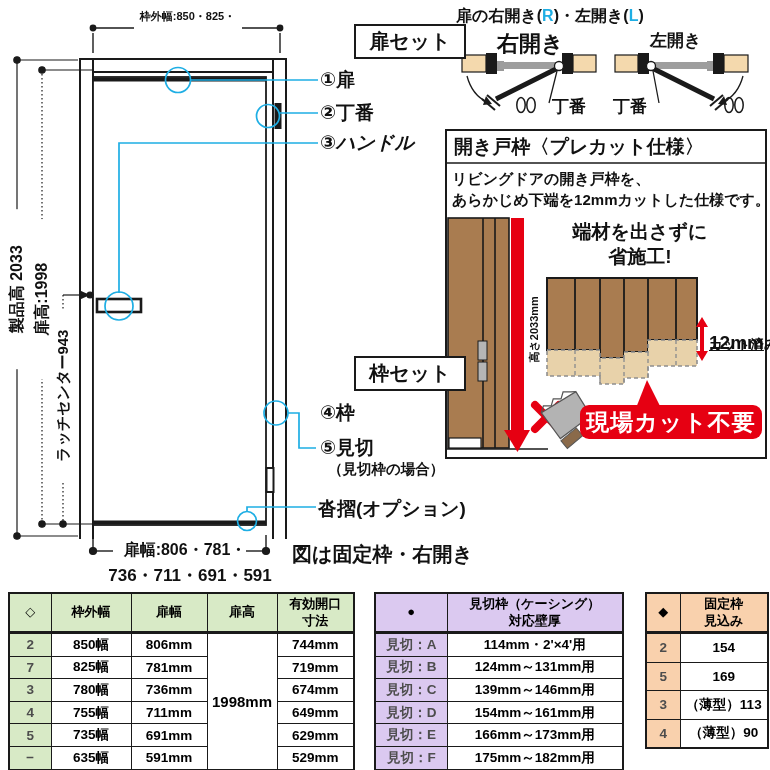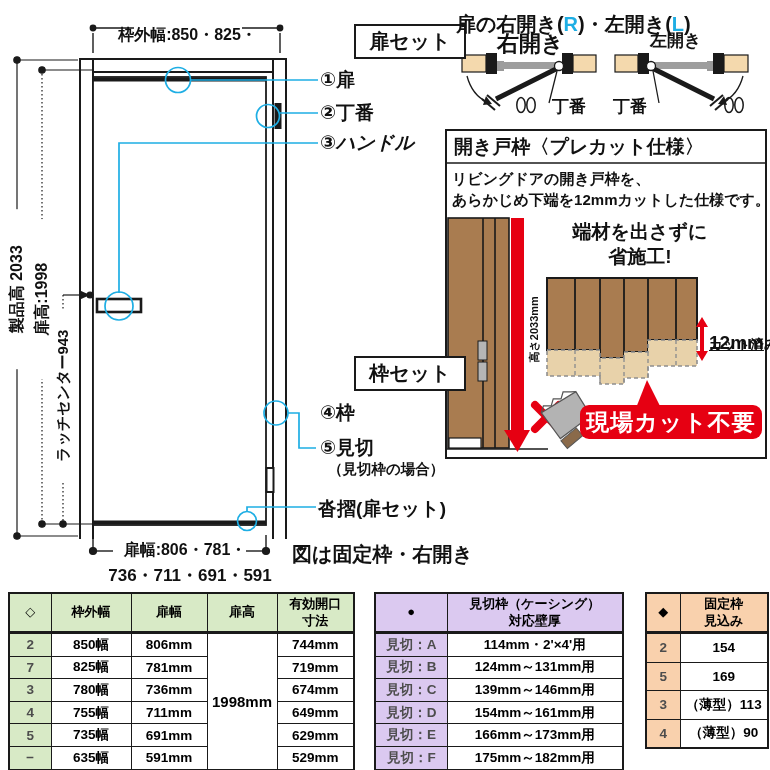--- a/index.html
+++ b/index.html
@@ -182,43 +182,43 @@
     </g>
     <g transform="rotate(-40 567 420)">
       <rect x="549" y="432" width="20" height="10" fill="#8a6a4a" stroke="#555" stroke-width="1"></rect>
       <polygon points="552,398 592,404 588,432 550,430" fill="#b3b3b3" stroke="#555" stroke-width="1.2"></polygon>
       <path d="M552,398 l6,-4 6,5 6,-4 6,5 6,-4 6,5 4,3" fill="none" stroke="#555" stroke-width="1.2"></path>
     </g>
     <polygon points="636,408 661,408 647,380" fill="#e60012"></polygon>
   </g>
 </svg>
 
-<div class="t ctr" style="left:95px;top:26px;width:185px;font-size:16px;">枠外幅:850・825・</div>
+<div class="t ctr" style="left:95px;top:10px;width:185px;font-size:11px;">枠外幅:850・825・</div>
 <div class="t rot" style="left:-63px;top:280px;width:160px;font-size:16px;">製品高 2033</div>
 <div class="t rot" style="left:-38px;top:290px;width:160px;font-size:16px;">扉高:1998</div>
 <div class="t rot" style="left:-23px;top:387px;width:172px;font-size:15px;">ラッチセンター943</div>
 <div class="t ctr" style="left:95px;top:541px;width:180px;font-size:16px;">扉幅:806・781・</div>
 <div class="t ctr" style="left:95px;top:566px;width:190px;font-size:17px;">736・711・691・591</div>
 
 <div class="box" style="left:318px;top:24px;width:108px;height:31px;">
       <span>扉セット</span>
     </div>
 <div class="t" style="left:320px;top:69px;font-size:19px;">①扉</div>
 <div class="t" style="left:320px;top:102px;font-size:19px;">②丁番</div>
 <div class="t" style="left:320px;top:132px;font-size:19px;font-style:italic;">③ハンドル</div>
 <div class="box" style="left:318px;top:356px;width:108px;height:31px;">
       <span>枠セット</span>
     </div>
 <div class="t" style="left:320px;top:402px;font-size:19px;">④枠</div>
 <div class="t" style="left:320px;top:437px;font-size:19px;">⑤見切</div>
 <div class="t" style="left:328px;top:461px;font-size:14.5px;">（見切枠の場合）</div>
-<div class="t" style="left:318px;top:498px;font-size:19px;">沓摺(扉セット)</div>
+<div class="t" style="left:318px;top:498px;font-size:19px;">沓摺(オプション)</div>
 <div class="t" style="left:292px;top:543px;font-size:20px;">図は固定枠・右開き</div>
 
-<div class="t" style="left:456px;top:13px;font-size:20px;"><span>扉の右開き(</span><span class="cyan">R</span><span>)・左開き(</span><span class="cyan">L</span><span>)</span></div>
+<div class="t" style="left:456px;top:7px;font-size:16px;"><span>扉の右開き(</span><span class="cyan">R</span><span>)・左開き(</span><span class="cyan">L</span><span>)</span></div>
 <div class="t" style="left:497px;top:31px;font-size:22px;">右開き</div>
 <div class="t" style="left:650px;top:31px;font-size:17px;">左開き</div>
 <div class="t" style="left:552px;top:97px;font-size:17px;">丁番</div>
 <div class="t" style="left:613px;top:97px;font-size:17px;">丁番</div>
 
 <div class="t" style="left:454px;top:136px;font-size:19px;">開き戸枠〈プレカット仕様〉</div>
 <div class="t" style="left:452px;top:170px;font-size:15px;">リビングドアの開き戸枠を、</div>
 <div class="t" style="left:452px;top:191px;font-size:15px;">あらかじめ下端を12mmカットした仕様です。</div>
 <div class="t ctr" style="left:545px;top:221px;width:190px;font-size:19px;">端材を出さずに</div>
 <div class="t ctr" style="left:545px;top:246px;width:190px;font-size:19px;">省施工!</div>

